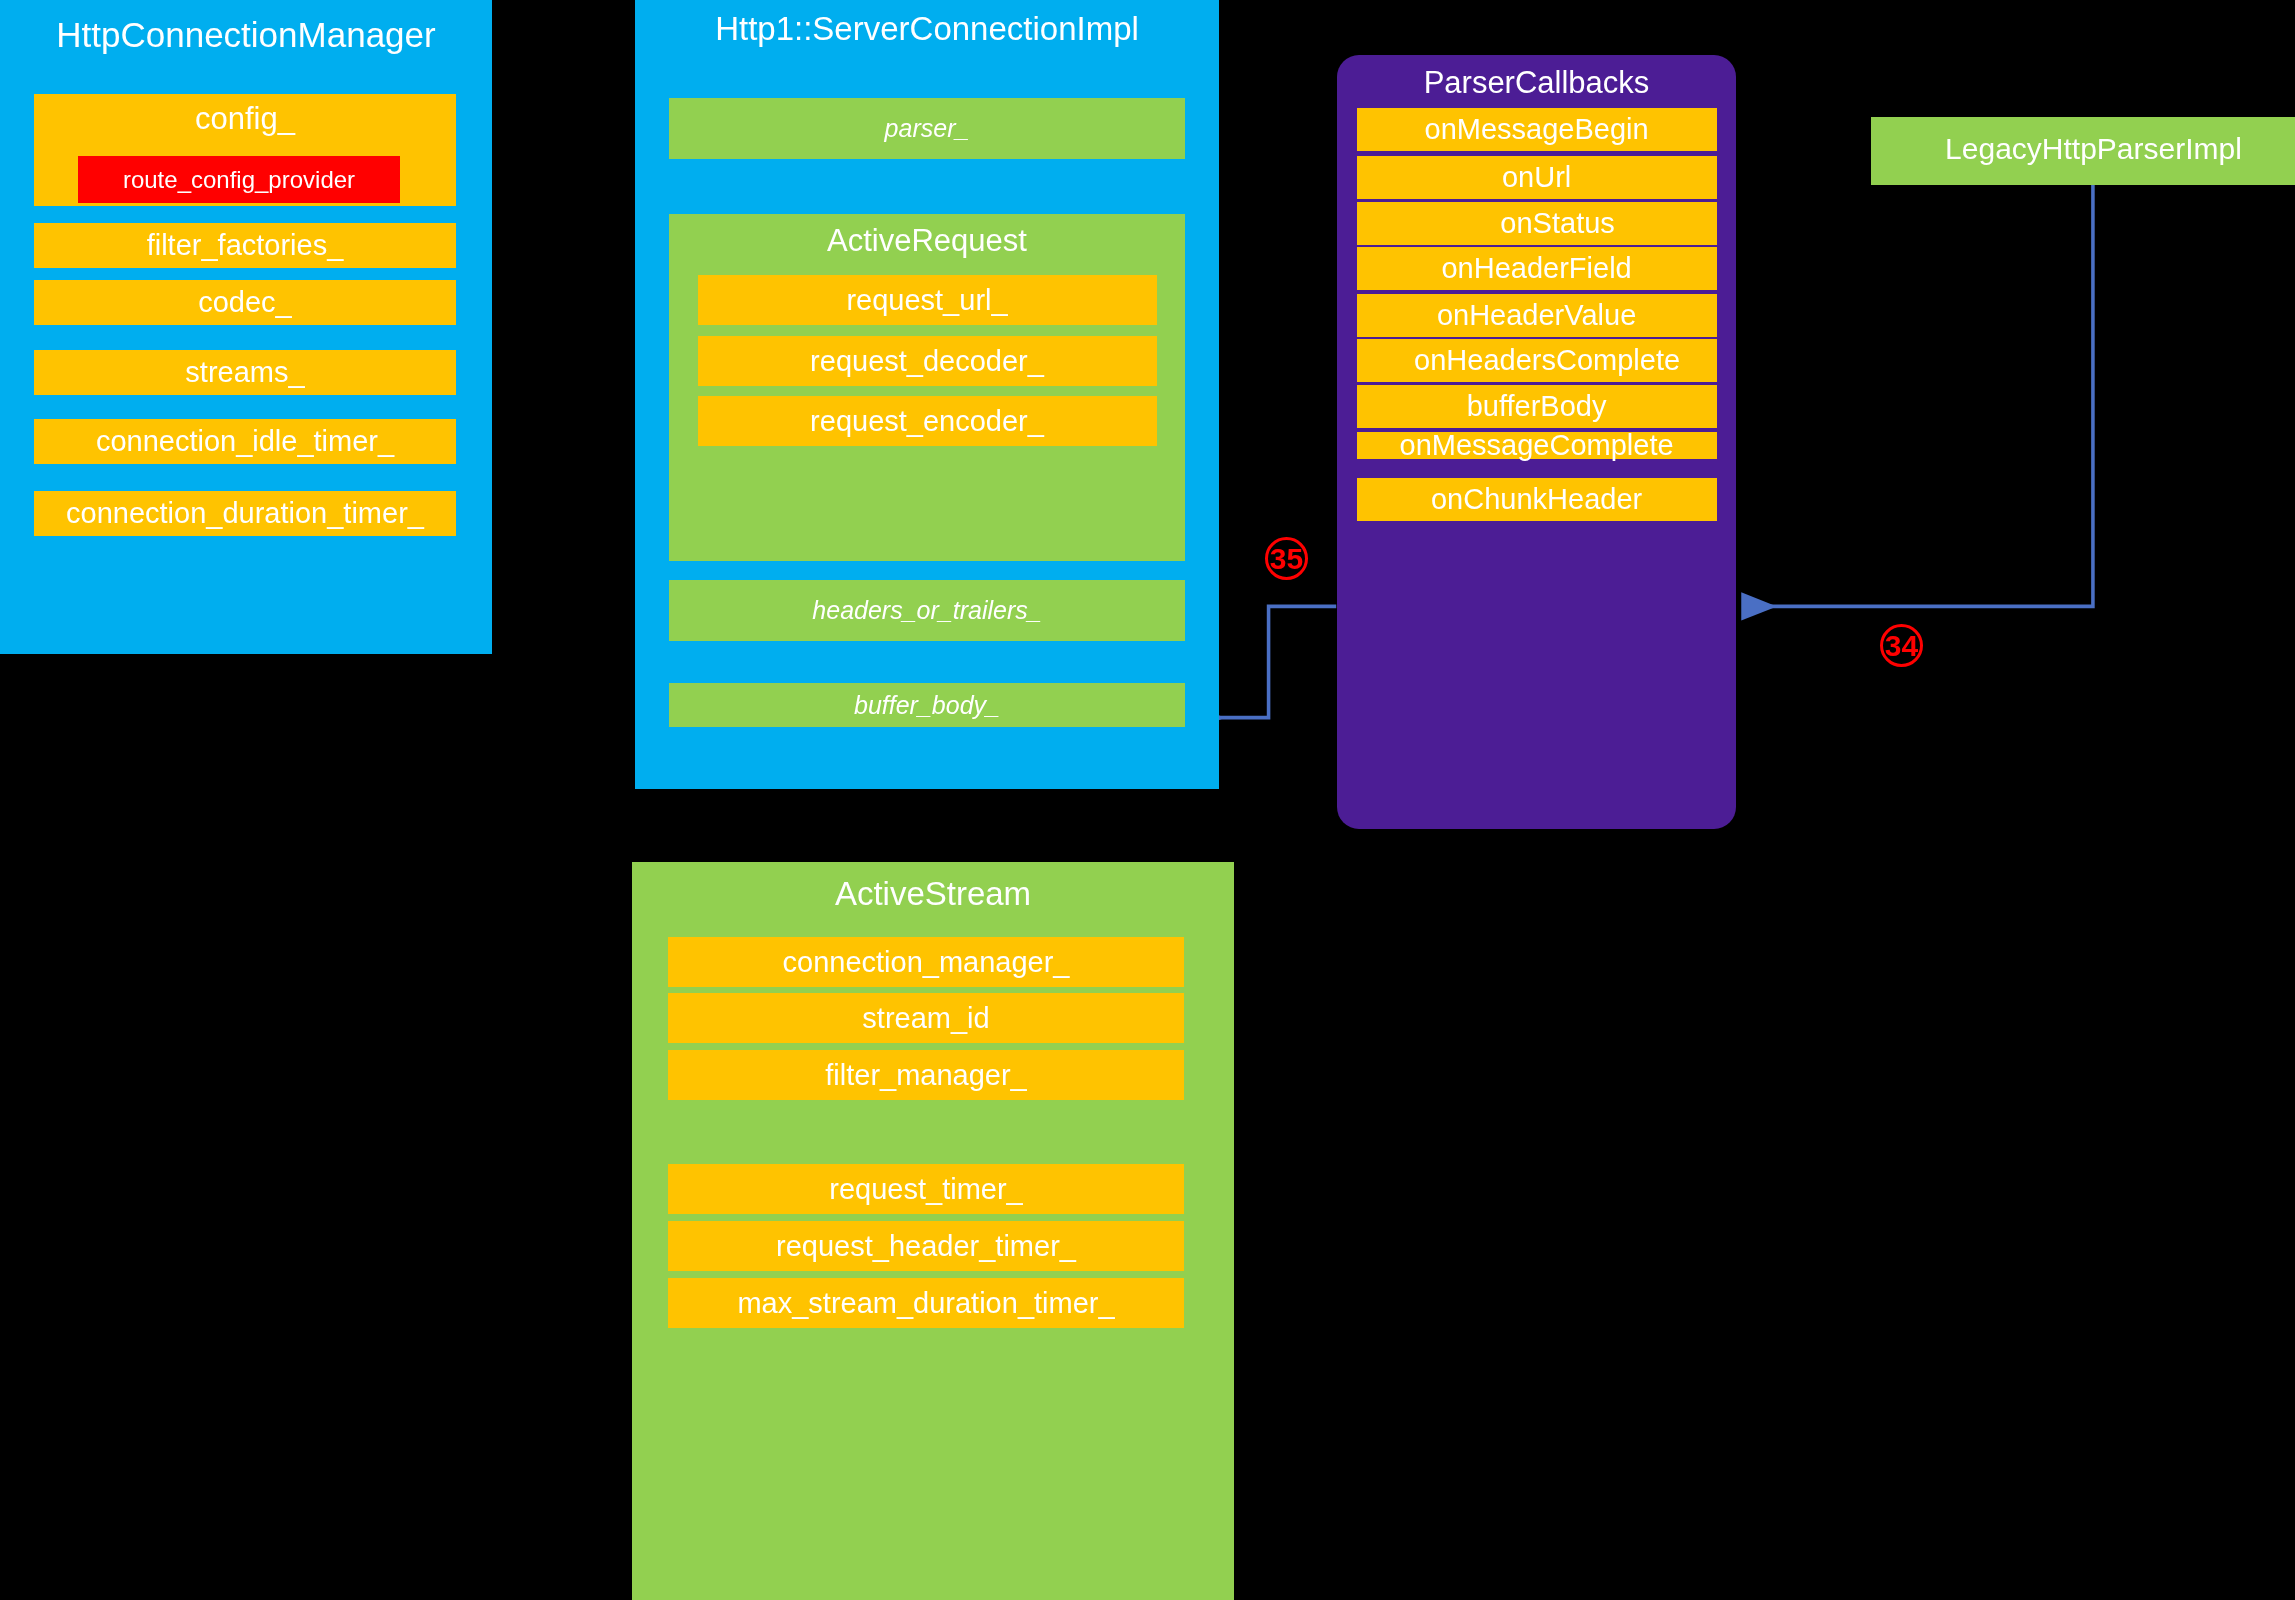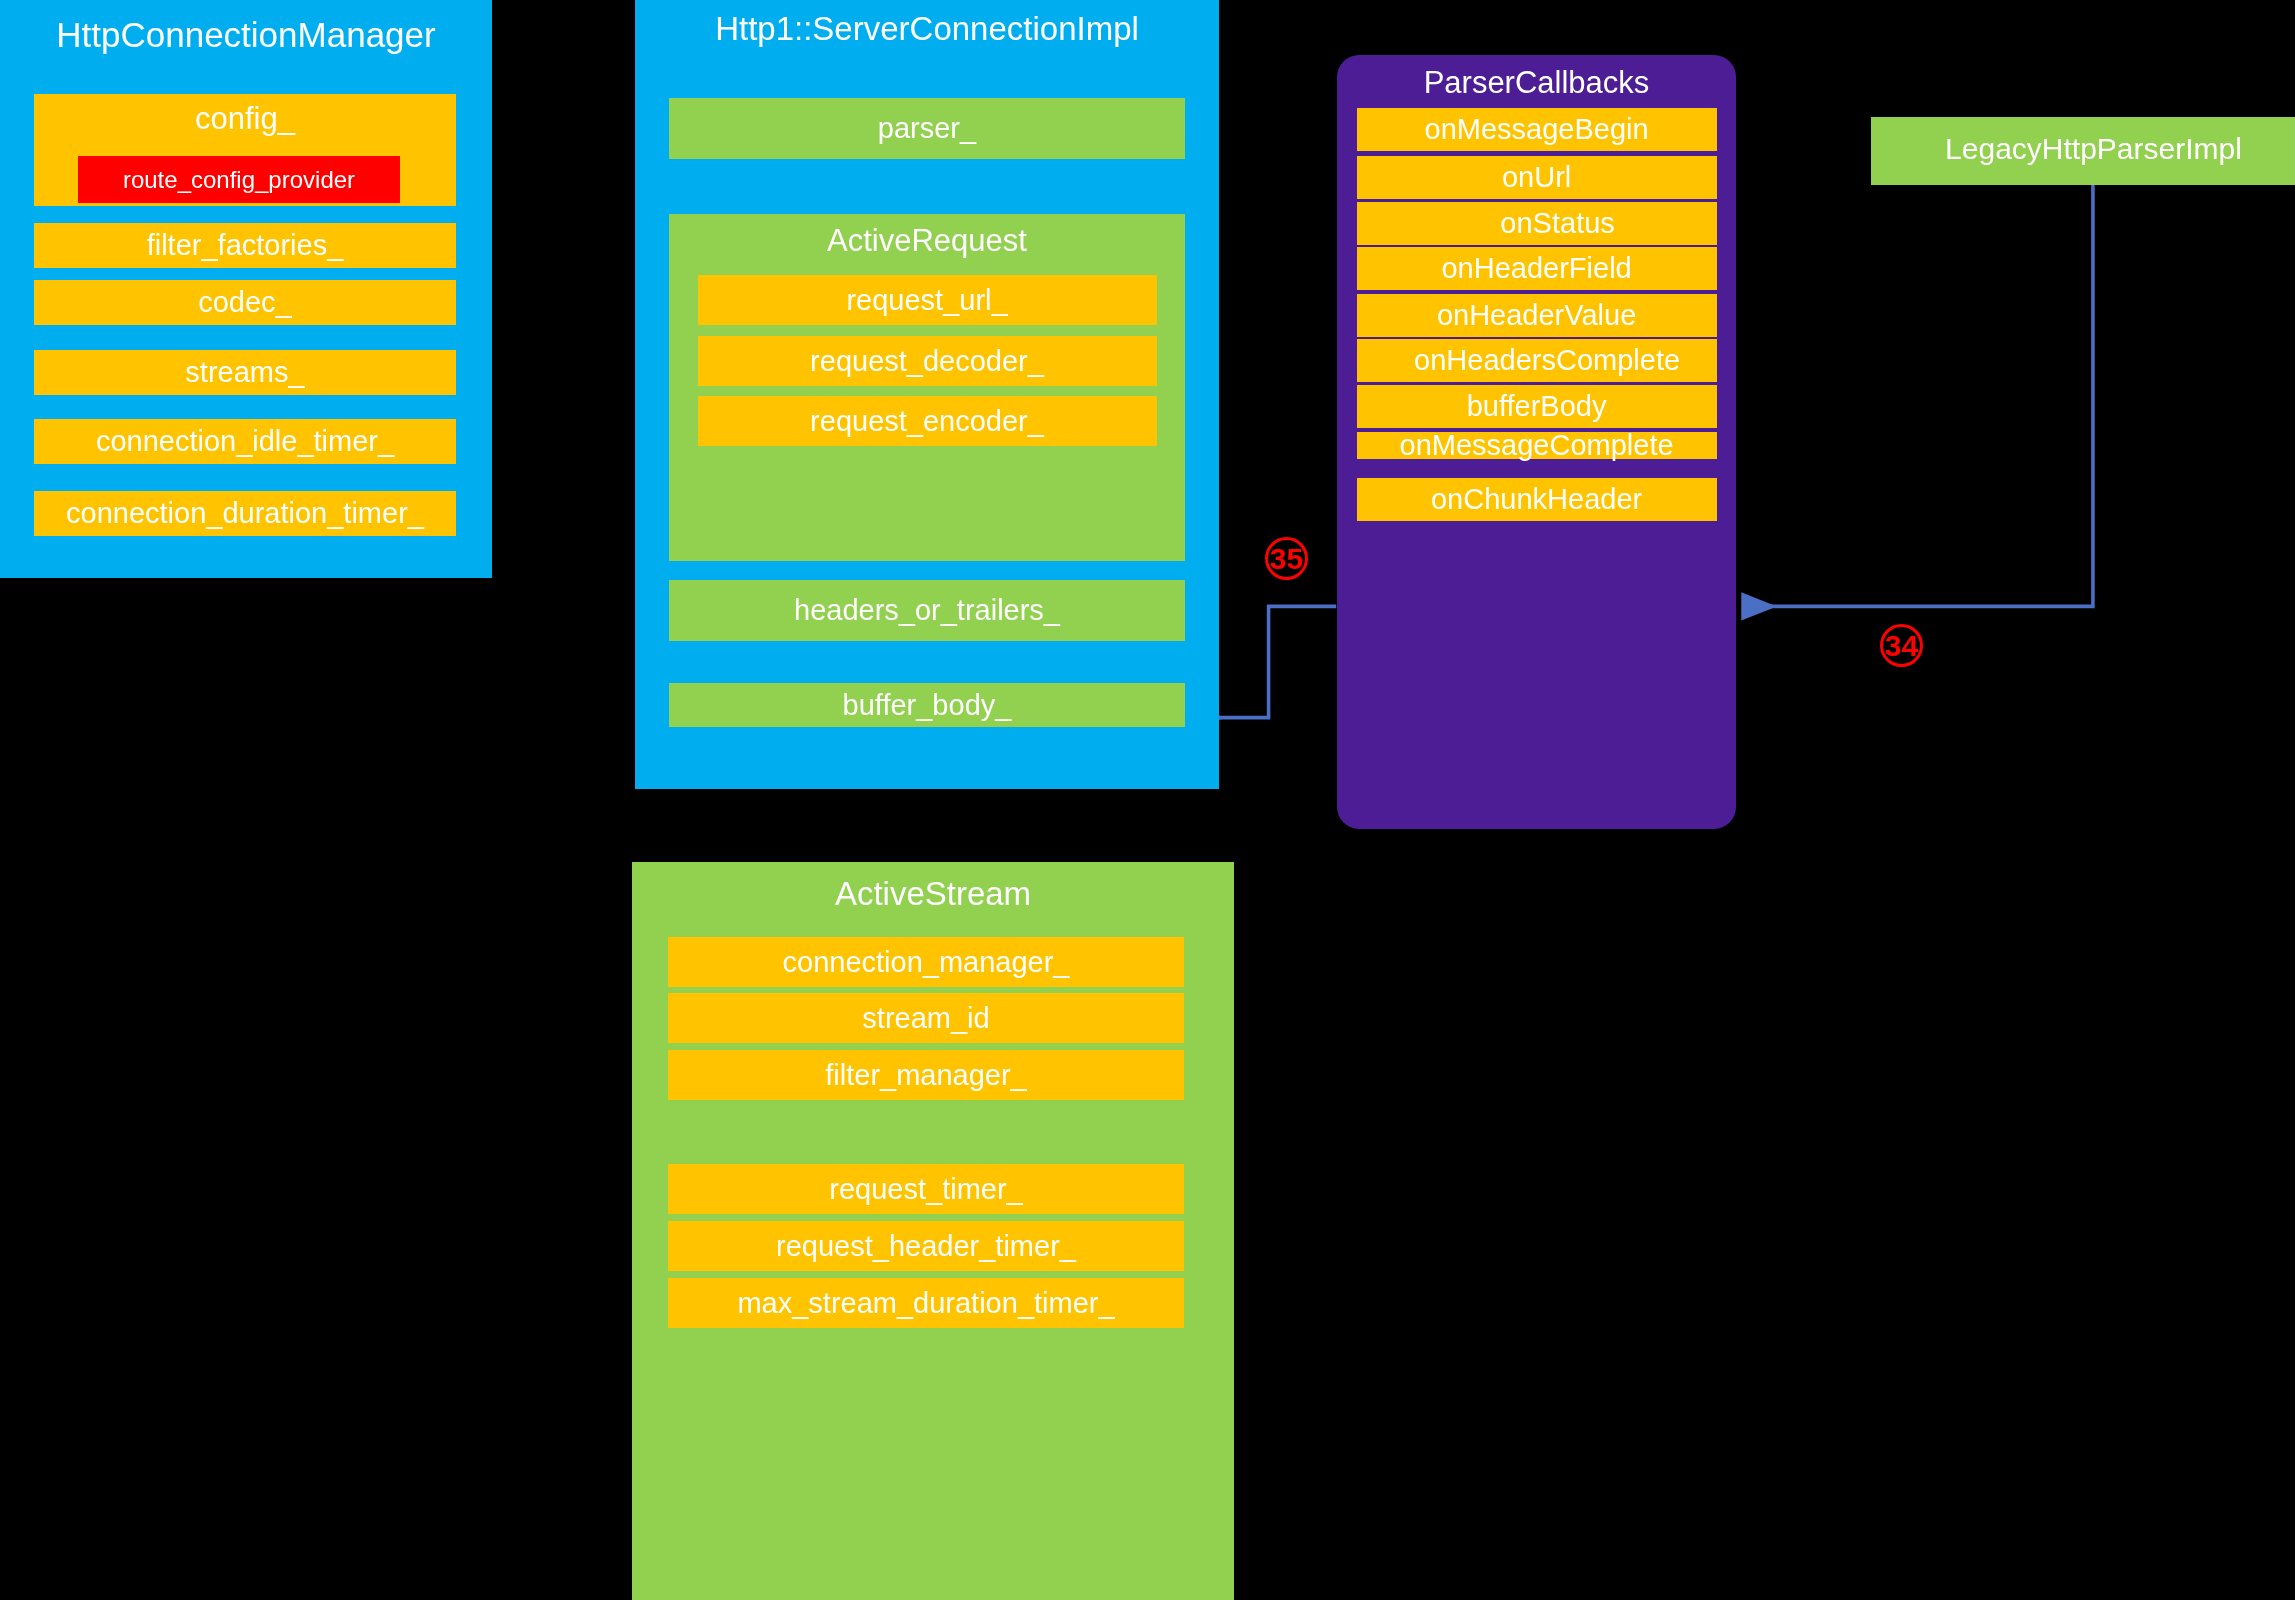--- a/index.html
+++ b/index.html
@@ -33,21 +33,21 @@
     box-sizing: border-box;
     display: flex;
     align-items: center;
     justify-content: center;
     white-space: nowrap;
     font-weight: 400;
   }
 
   
   #hcm {
-    left: 0px; top: 0px; width: 492px; height: 578px;
+    left: 0px; top: 0px; width: 492px; height: 654px;
     background: #00AEEF;
   }
   #hcm .panel-title { font-size: 35px; margin-top: 16px; }
   #hcm .field {
     background: #FFC300;
     left: 34px; width: 422px;
     position: absolute;
     font-size: 29px;
   }
   #hcm-config {
@@ -67,23 +67,24 @@
   
   #scim {
     left: 635px; top: 0px; width: 584px; height: 789px;
     background: #00AEEF;
   }
   #scim .panel-title { font-size: 33px; margin-top: 10.7px; }
   .grn-field {
     position: absolute;
     background: #92D050;
     color: #ffffff;
-    font-size: 29px;
+    font-size: 25px;
     display: flex; align-items: center; justify-content: center;
     white-space: nowrap;
+    font-style: italic;
   }
   #scim-active {
     position: absolute; left: 34px; top: 214px; width: 516px; height: 347px;
     background: #92D050;
   }
   #scim-active .sub-title {
     color: #ffffff; font-size: 31px; text-align: center; padding-top: 9px;
   }
   #scim-active .field {
     position: absolute; background: #FFC300; left: 28.5px; width: 459px;

